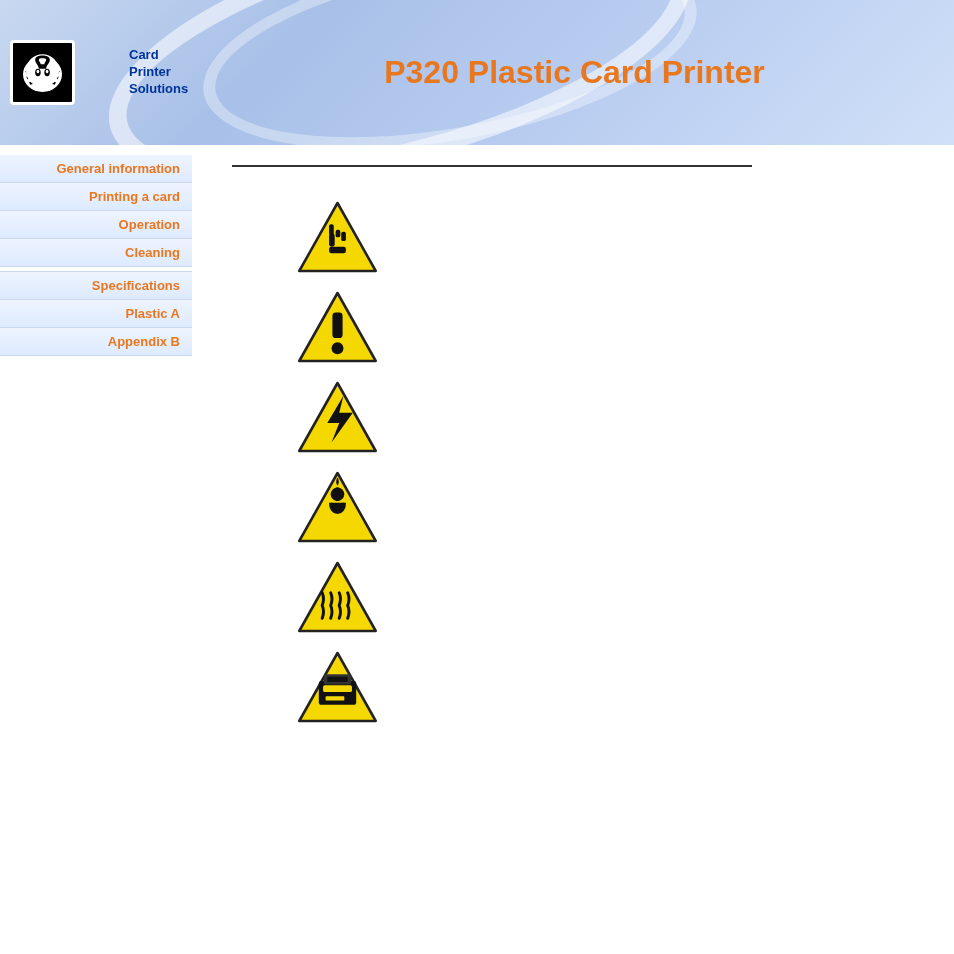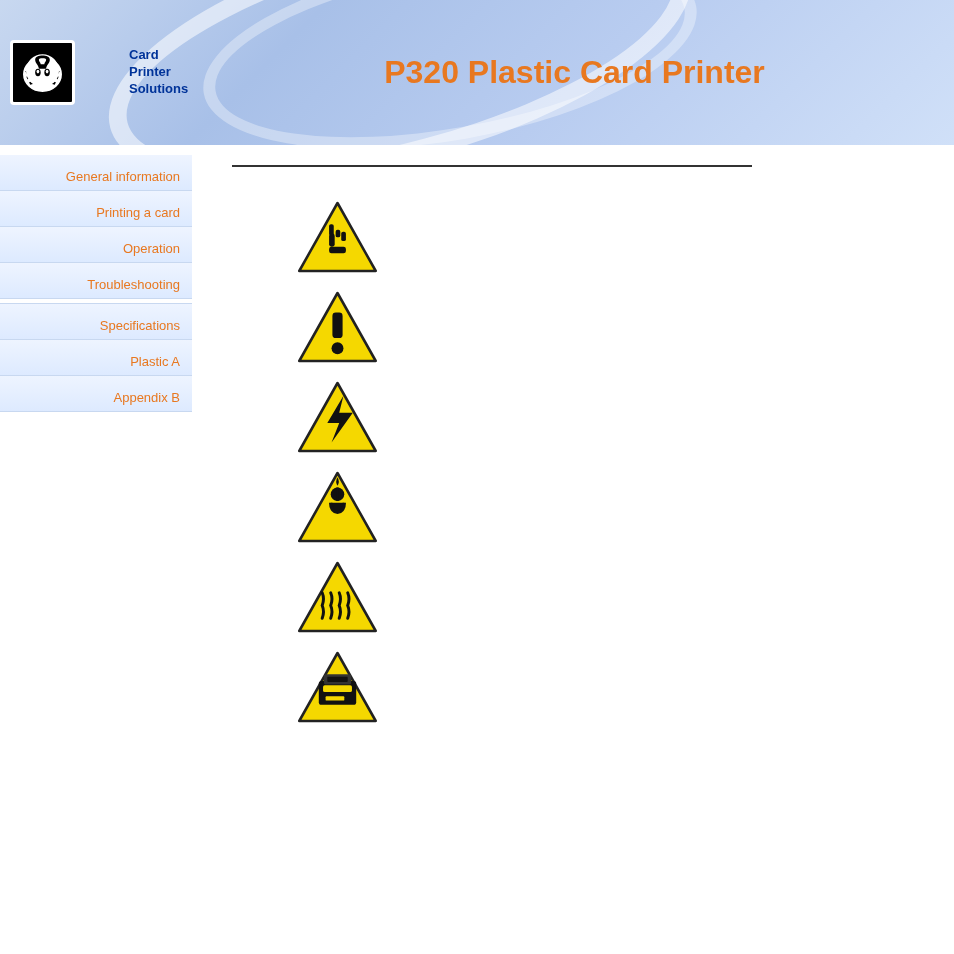--- a/index.html
+++ b/index.html
@@ -99,23 +99,23 @@
     
     .sidebar {
       width: 192px;
       background: #fff;
       flex-shrink: 0;
       padding-top: 10px;
     }
 
     .sidebar-item {
       text-align: right;
-      padding: 14px 12px 6px 0;
+      padding: 6px 12px 6px 0;
       font-size: 13px;
-      font-weight: normal;
+      font-weight: bold;
       color: #e87820;
       cursor: pointer;
       border-bottom: 1px solid #c8d8f0;
       background: linear-gradient(to bottom, #eef4ff, #ddeaff);
     }
 
     .sidebar-item.has-top-border {
       border-top: 1px solid #c8d8f0;
       margin-top: 4px;
     }
@@ -197,21 +197,21 @@
 
   <h1 class="header-title">P320  Plastic Card Printer</h1>
 </div>
 
 <div class="layout">
 
   <nav class="sidebar">
     <div class="sidebar-item">General information</div>
     <div class="sidebar-item">Printing a card</div>
     <div class="sidebar-item">Operation</div>
-    <div class="sidebar-item">Troubleshooting</div>
+    <div class="sidebar-item">Cleaning</div>
     <div class="sidebar-item has-top-border">Specifications</div>
     <div class="sidebar-item">Plastic A</div>
     <div class="sidebar-item">Appendix B</div>
   </nav>
 
   <main class="main-content">
     <div class="divider-line"></div>
 
     <div class="warning-icons-container">
 

